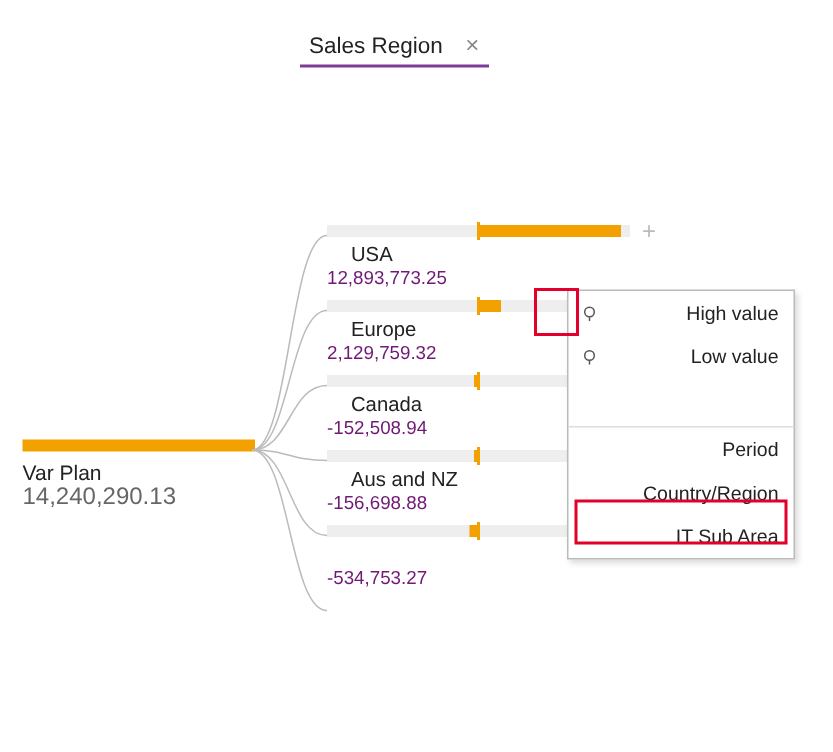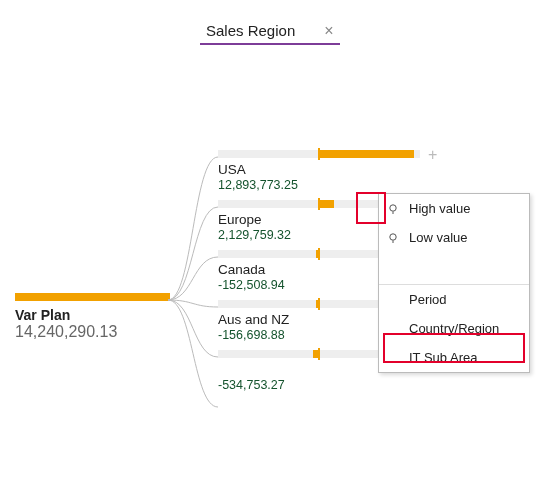--- a/index.html
+++ b/index.html
@@ -13,39 +13,39 @@
     position: relative;
     overflow: hidden;
   }
   
   .header {
     position: absolute;
     top: 20px;
     left: 200px;
     display: flex;
     align-items: center;
-    gap: 29px;
+    gap: 15px;
     border-bottom: 2px solid #7d3c98;
     padding: 2px 6px 4px 6px;
   }
   .header .title { font-size: 15px; }
   .header .x { color: #888; font-size: 16px; line-height: 1; cursor: pointer; }
 
   
   .root {
     position: absolute;
     left: 15px;
     top: 293px;
   }
   .root-bar {
     width: 155px;
     height: 8px;
     background: #f2a100;
   }
-  .root-label { margin-top: 6px; font-weight: 700; font-size: 14px; }
+  .root-label { margin-top: 6px; font-weight: 400; font-size: 14px; }
   .root-value { color: #666; font-size: 16px; }
 
   
   svg.fan {
     position: absolute;
     left: 168px;
     top: 152px;
     width: 50px;
     height: 300px;
     overflow: visible;
@@ -91,49 +91,50 @@
     left: 210px;
     top: -4px;
     color: #bbb;
     font-size: 16px;
     cursor: pointer;
     user-select: none;
   }
   .child-label {
     position: absolute;
     top: 12px;
-    left: 0;
+    left: 16px;
     font-size: 13.5px;
     color: #222;
   }
   .child-value {
     position: absolute;
     top: 28px;
     left: 0;
     font-size: 12.5px;
-    color: #14532d;
+    color: #701a75;
     text-align: right;
   }
 
   
   .menu {
     position: absolute;
     left: 378px;
     top: 193px;
     width: 150px;
     background: #fff;
     border: 1px solid #bbb;
     box-shadow: 2px 2px 4px rgba(0,0,0,.15);
     font-size: 13px;
   }
   .menu .item {
     padding: 7px 10px 7px 30px;
     position: relative;
     cursor: pointer;
     white-space: nowrap;
+    text-align: right;
   }
   .menu .sep { border-top: 1px solid #ddd; margin-top: 32px; }
   .bulb {
     position: absolute;
     left: 8px;
     top: 50%;
     transform: translateY(-50%);
     width: 12px; height: 12px;
   }
   .bulb circle { fill:none; stroke:#555; stroke-width:1; }

